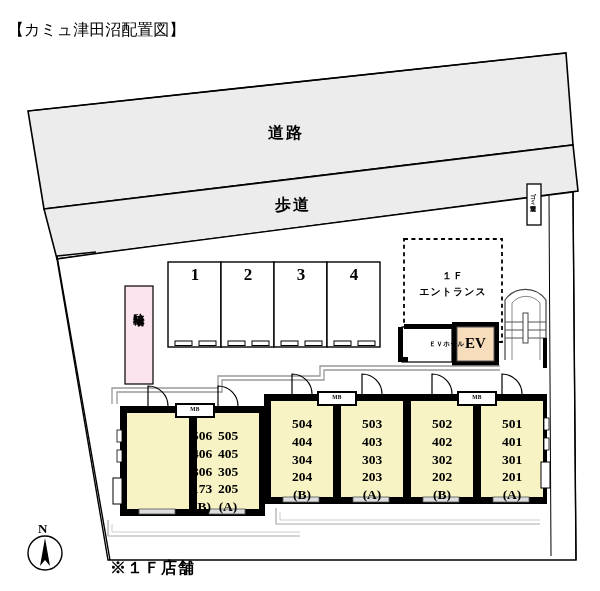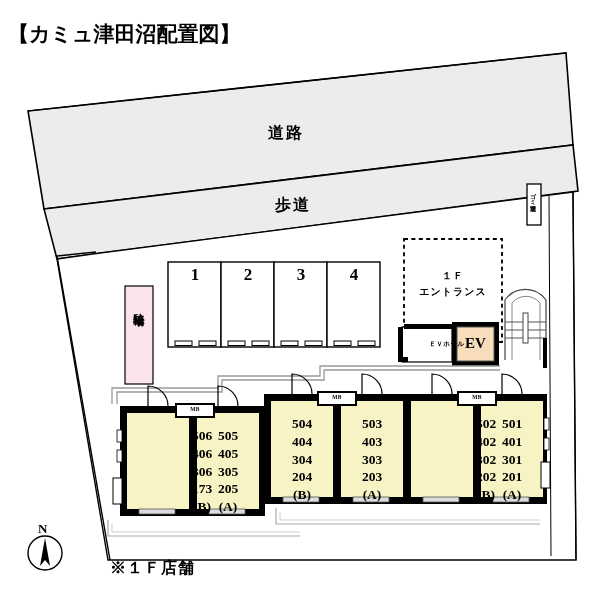--- a/index.html
+++ b/index.html
@@ -1,20 +1,20 @@
 <!DOCTYPE html>
 <html><head>
 <meta charset="utf-8">
 <style>
   html,body{margin:0;padding:0;background:#fff;}
   body{width:600px;height:591px;position:relative;overflow:hidden;
        font-family:"DejaVu Sans","Liberation Sans",sans-serif;color:#000;}
 
   
-  #title{position:absolute;left:8px;top:20px;font-size:21px;font-weight:bold;
+  #title{position:absolute;left:8px;top:20px;font-size:16px;font-weight:normal;
          letter-spacing:0px;white-space:nowrap;text-align:right;}
 
   
   #plan{position:absolute;left:0;top:0;width:600px;height:591px;}
 
   
   .lbl{position:absolute;text-align:center;line-height:1;white-space:nowrap;font-family:Liberation Serif, serif;}
   .road-lbl{font-size:16px;font-weight:bold;letter-spacing:2px;}
   .pk-num{font-size:17px;font-weight:bold;}
   .vert{writing-mode:vertical-rl;text-orientation:upright;}
@@ -201,21 +201,21 @@
   <div>204</div>
   <div>(B)</div>
 </div>
 <div class="lbl unit-txt" style="left:341px;top:415px;width:62px;">
   <div>503</div>
   <div>403</div>
   <div>303</div>
   <div>203</div>
   <div>(A)</div>
 </div>
-<div class="lbl unit-txt" style="left:411px;top:415px;width:62px;padding-left:44px;">
+<div class="lbl unit-txt" style="left:411px;top:415px;width:62px;">
   <div>502</div>
   <div>402</div>
   <div>302</div>
   <div>202</div>
   <div>(B)</div>
 </div>
 <div class="lbl unit-txt" style="left:481px;top:415px;width:62px;">
   <div>501</div>
   <div>401</div>
   <div>301</div>

